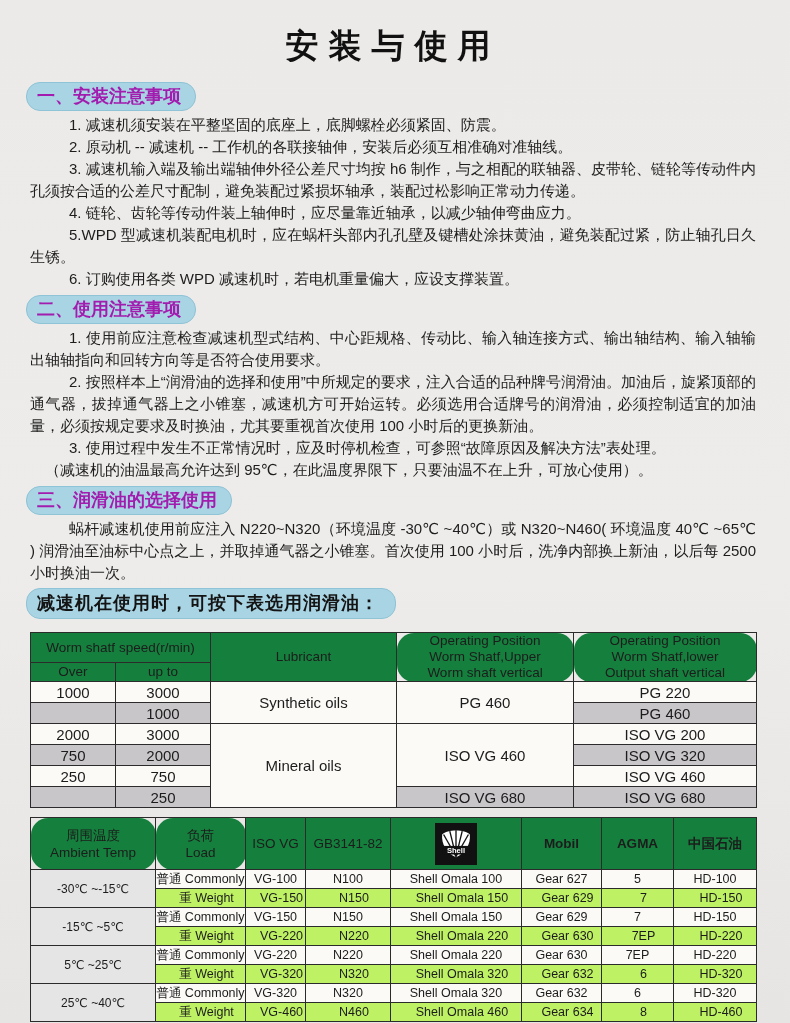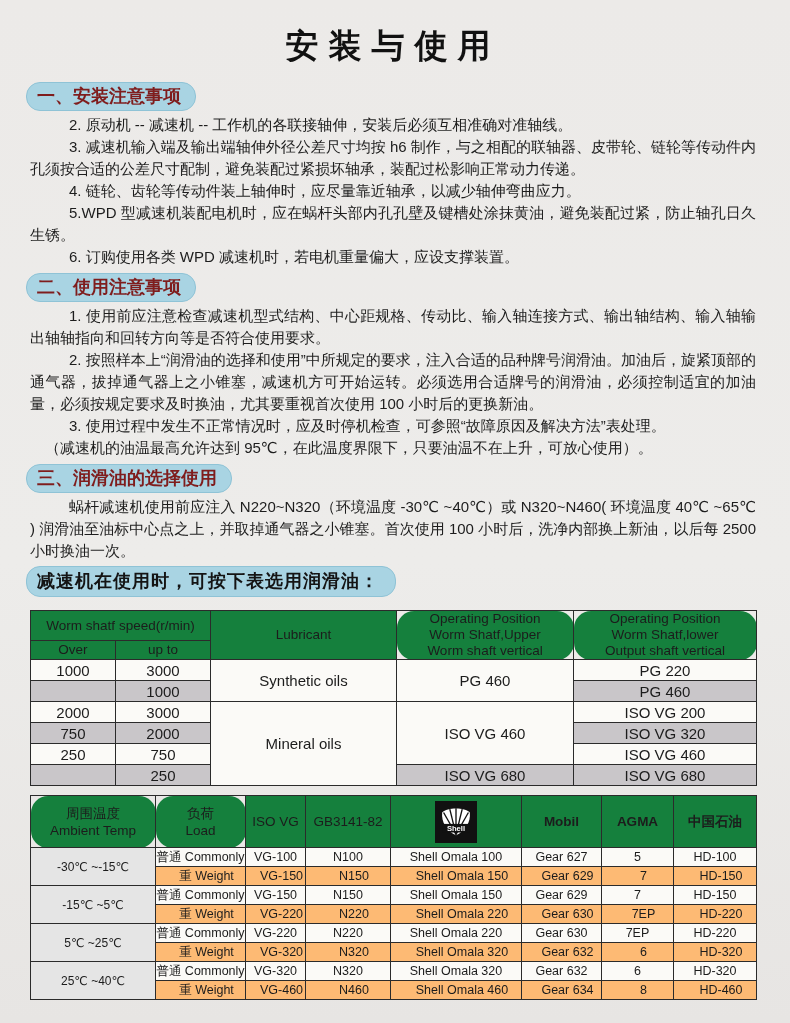--- a/index.html
+++ b/index.html
@@ -26,21 +26,21 @@
 
   
   .pill {
     display: inline-block;
     background: #a9d4e3;
     border: 1px solid #8fc3d6;
     border-radius: 14px;
     padding: 1px 14px 2px 10px;
     font-size: 18px;
     font-weight: bold;
-    color: #7f1d1d;
+    color: #a21caf;
     margin: 3px 0 3px -4px;
   }
   .pill.dark {
     color: #141414;
     letter-spacing: 1px;
     margin-top: 2px;
     padding: 2px 16px 3px 10px;
   }
 
   
@@ -61,21 +61,21 @@
   }
   td, th {
     border: 1px solid #2b2b2b;
     text-align: center;
     vertical-align: middle;
     overflow: hidden;
   }
   .pre { white-space: pre-line; border-radius: 17px; }
   .hdr { background: #15803d; font-weight: normal; }
   .row-light td { background: #fbfaf7; }
-  .row-gray  td { background: #fdba74; padding-left: 12px; }
+  .row-gray  td { background: #bef264; padding-left: 12px; }
   td.cell-light { background: #fbfaf7; }
   td.cell-gray  { background: #c9c6c9; }
 
   
   #worm-speed-table { margin-top: 10px; }
   #worm-speed-table th { font-size: 13.5px; line-height: 16px; }
   #worm-speed-table td { font-size: 15px; height: 21px; }
   #worm-speed-table .h-row1 th { height: 28px; }
   #worm-speed-table .h-row2 th { height: 14px; }
 
@@ -97,20 +97,21 @@
 </head>
 <body>
 
 <div class="page">
 
   <h1 class="doc-title">安装与使用</h1>
 
   
   <div class="section">
     <div class="pill">一、安装注意事项</div>
+    <p class="para">1. 减速机须安装在平整坚固的底座上，底脚螺栓必须紧固、防震。</p>
     <p class="para">2. 原动机 -- 减速机 -- 工作机的各联接轴伸，安装后必须互相准确对准轴线。</p>
     <p class="para">3. 减速机输入端及输出端轴伸外径公差尺寸均按 h6 制作，与之相配的联轴器、皮带轮、链轮等传动件内孔须按合适的公差尺寸配制，避免装配过紧损坏轴承，装配过松影响正常动力传递。</p>
     <p class="para">4. 链轮、齿轮等传动件装上轴伸时，应尽量靠近轴承，以减少轴伸弯曲应力。</p>
     <p class="para">5.WPD 型减速机装配电机时，应在蜗杆头部内孔孔壁及键槽处涂抹黄油，避免装配过紧，防止轴孔日久生锈。</p>
     <p class="para">6. 订购使用各类 WPD 减速机时，若电机重量偏大，应设支撑装置。</p>
   </div>
 
   
   <div class="section">
     <div class="pill">二、使用注意事项</div>

